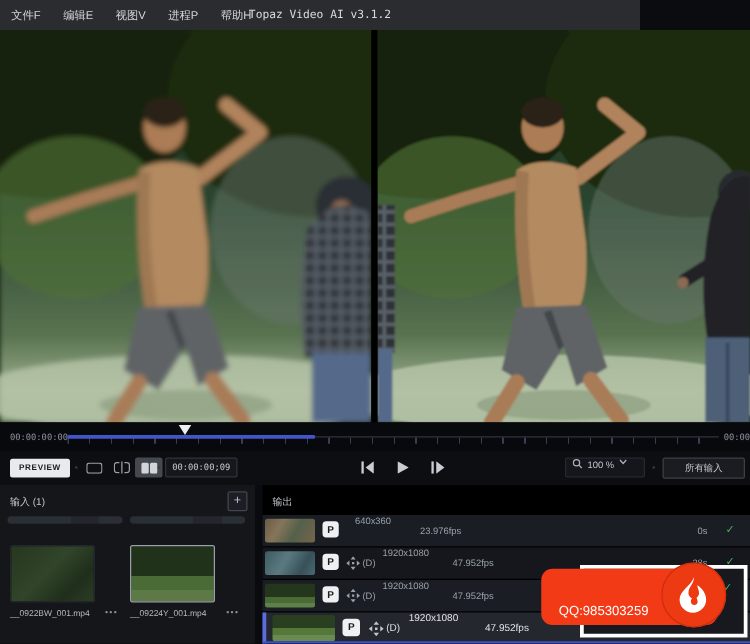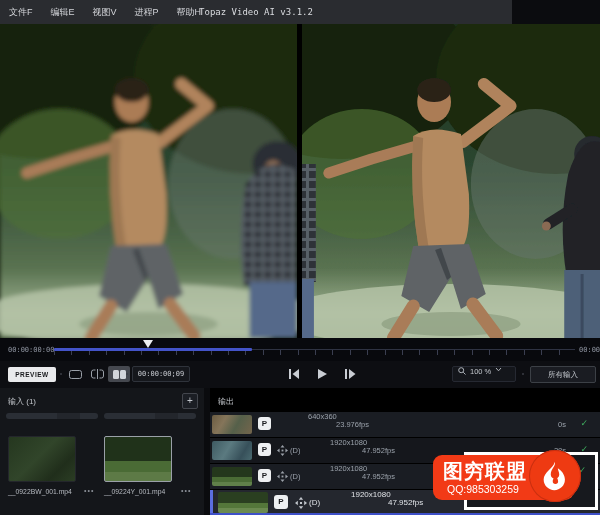--- a/index.html
+++ b/index.html
@@ -73,21 +73,21 @@
   .tab-dot{width:2px;height:2px;border-radius:50%;background:#3a3d45;}
   
   .orow{position:absolute;left:0;width:390px;height:25px;}
   .orow.odd{background:#1a1d23;}
   .orow.even{background:#15171c;}
   .orow .rthumb{position:absolute;left:2px;top:3px;width:40px;height:19px;border-radius:2px;}
   .badge-p{position:absolute;left:48px;top:5px;width:13px;height:13px;background:#eef0f2;color:#1a1b1e;
      border-radius:3px;font-size:8px;font-weight:bold;text-align:center;line-height:13px;}
   .scale-icon{position:absolute;left:67px;top:7px;}
   .scale-txt{position:absolute;left:80px;top:8px;font-size:7.5px;color:#9ba2ab;}
-  .res-txt{position:absolute;left:96px;top:0;font-size:7.5px;color:#9ba2ab;margin-left:24px;}
+  .res-txt{position:absolute;left:96px;top:0;font-size:7.5px;color:#9ba2ab;}
   .fps-txt{position:absolute;left:152px;top:8px;font-size:7.5px;color:#9ba2ab;}
   .dur-txt{position:absolute;right:34px;top:8px;font-size:7.5px;color:#9ba2ab;}
   .row-check{position:absolute;right:12px;top:6px;font-size:9px;color:#3fae5f;}
   .orow.no-scale .res-txt{left:74px;}
   .orow.no-scale .fps-txt{left:126px;}
   .orow.sel{background:#24272e;height:25px;}
   .orow.sel .rthumb{left:8px;top:2px;width:50px;height:21px;}
   .orow.sel .badge-p{left:64px;top:5px;width:14px;height:14px;line-height:14px;}
   .orow.sel .scale-icon{left:85px;}
   .orow.sel .scale-txt{left:99px;font-size:8px;color:#dfe2e6;}
@@ -361,21 +361,20 @@
       </div>
     </div>
   </div>
 
   <div class="wm-popup">
     <span class="popup-check">✓</span>
     <span class="popup-url">cn/</span>
   </div>
 
   <div class="wm-banner">
-    <span class="wm-title">图穷联盟</span>
     <span class="wm-qq">QQ:985303259</span>
     <span class="wm-flame">
       <svg width="34" height="34" viewBox="0 0 24 24">
         <path fill="#ffffff" d="M12 2c.5 3.5-3 5-3 9a3 3 0 0 0 6 0c0-2-1-3-1-4.5 2.5 1.5 5 4.5 5 8A7.5 7.5 0 1 1 4 14.5C4 9.5 10.5 7 12 2z"></path>
         <path fill="#ee3a12" d="M12 11c.3 2-1.6 2.8-1.6 4.7a1.9 1.9 0 0 0 3.8 0C14.2 14 12.9 12.5 12 11z"></path>
       </svg>
     </span>
   </div>
 
 </div>

